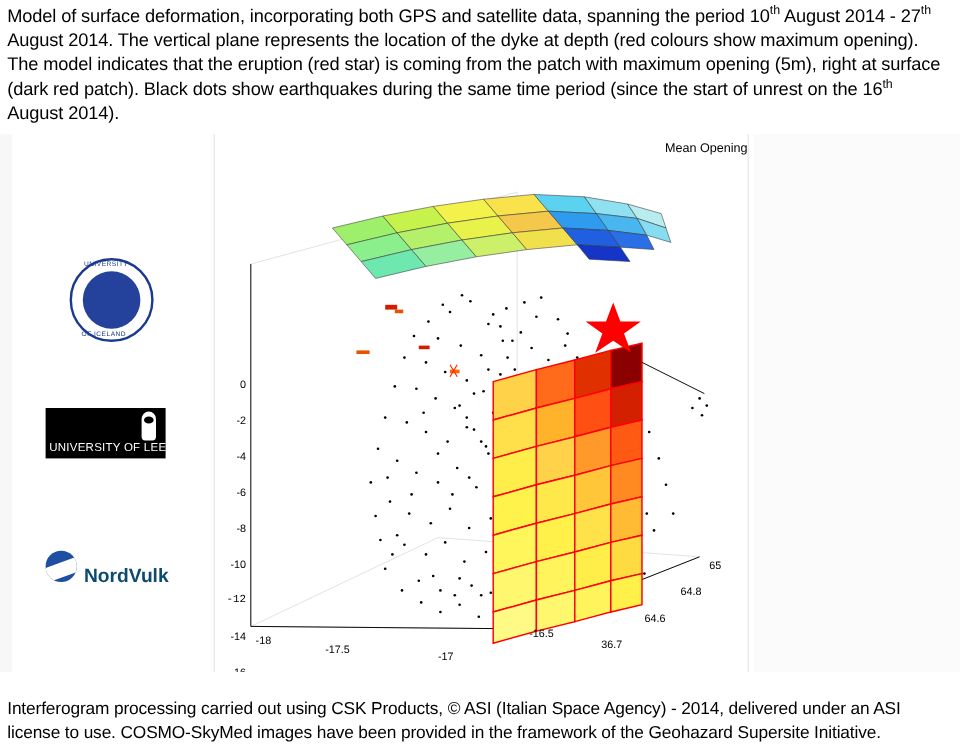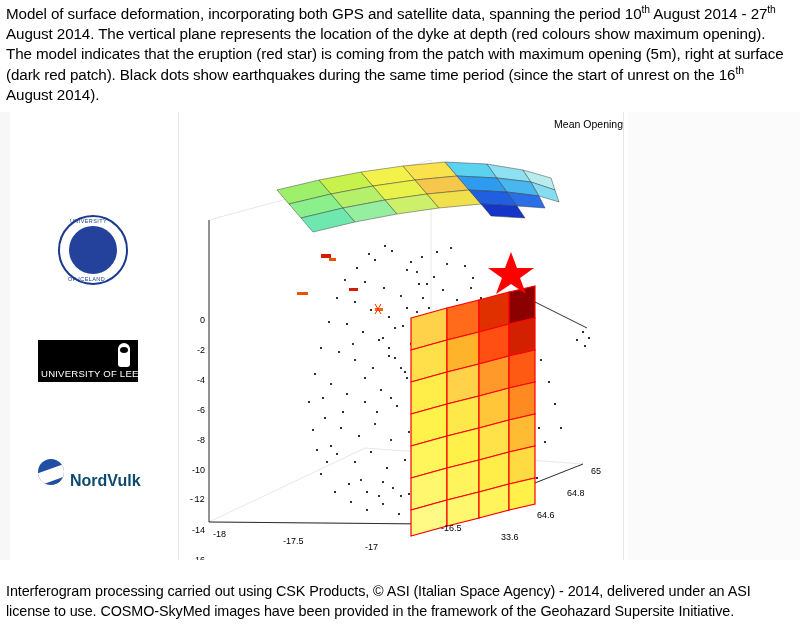--- a/index.html
+++ b/index.html
@@ -591,25 +591,25 @@
       <div class="tick-label tick-z" style="left:2px; top:233px; width:24px;">-2</div>
       <div class="tick-label tick-z" style="left:2px; top:263px; width:24px;">-4</div>
       <div class="tick-label tick-z" style="left:2px; top:293px; width:24px;">-6</div>
       <div class="tick-label tick-z" style="left:2px; top:323px; width:24px;">-8</div>
       <div class="tick-label tick-z" style="left:2px; top:353px; width:24px;">-10</div>
       <div class="tick-label tick-z" style="left:2px; top:383px; width:24px;font-family:Liberation Mono, monospace;">-12</div>
       <div class="tick-label tick-z" style="left:2px; top:413px; width:24px;">-14</div>
       <div class="tick-label tick-z" style="left:2px; top:443px; width:24px;">-16</div>
 
       <div class="tick-label" style="left:34px; top:417px;">-18</div>
-      <div class="tick-label" style="left:104px; top:424px;">-17.5</div>
+      <div class="tick-label" style="left:92px; top:424px;">-17.5</div>
       <div class="tick-label" style="left:186px; top:430px;">-17</div>
       <div class="tick-label" style="left:262px; top:411px;text-align:center;">-16.5</div>
 
-      <div class="tick-label" style="left:322px; top:420px;">33.6</div>
+      <div class="tick-label" style="left:322px; top:420px;">36.7</div>
       <div class="tick-label" style="left:358px; top:398px;">64.6</div>
       <div class="tick-label" style="left:388px; top:376px;">64.8</div>
       <div class="tick-label" style="left:412px; top:354px;">65</div>
     </div>
 
   </div>
 
   <div class="bottom-caption">Interferogram processing carried out using CSK Products, © ASI (Italian Space Agency) - 2014, delivered under an ASI license to use. COSMO-SkyMed images have been provided in the framework of the Geohazard Supersite Initiative.</div>
 
 </div>

